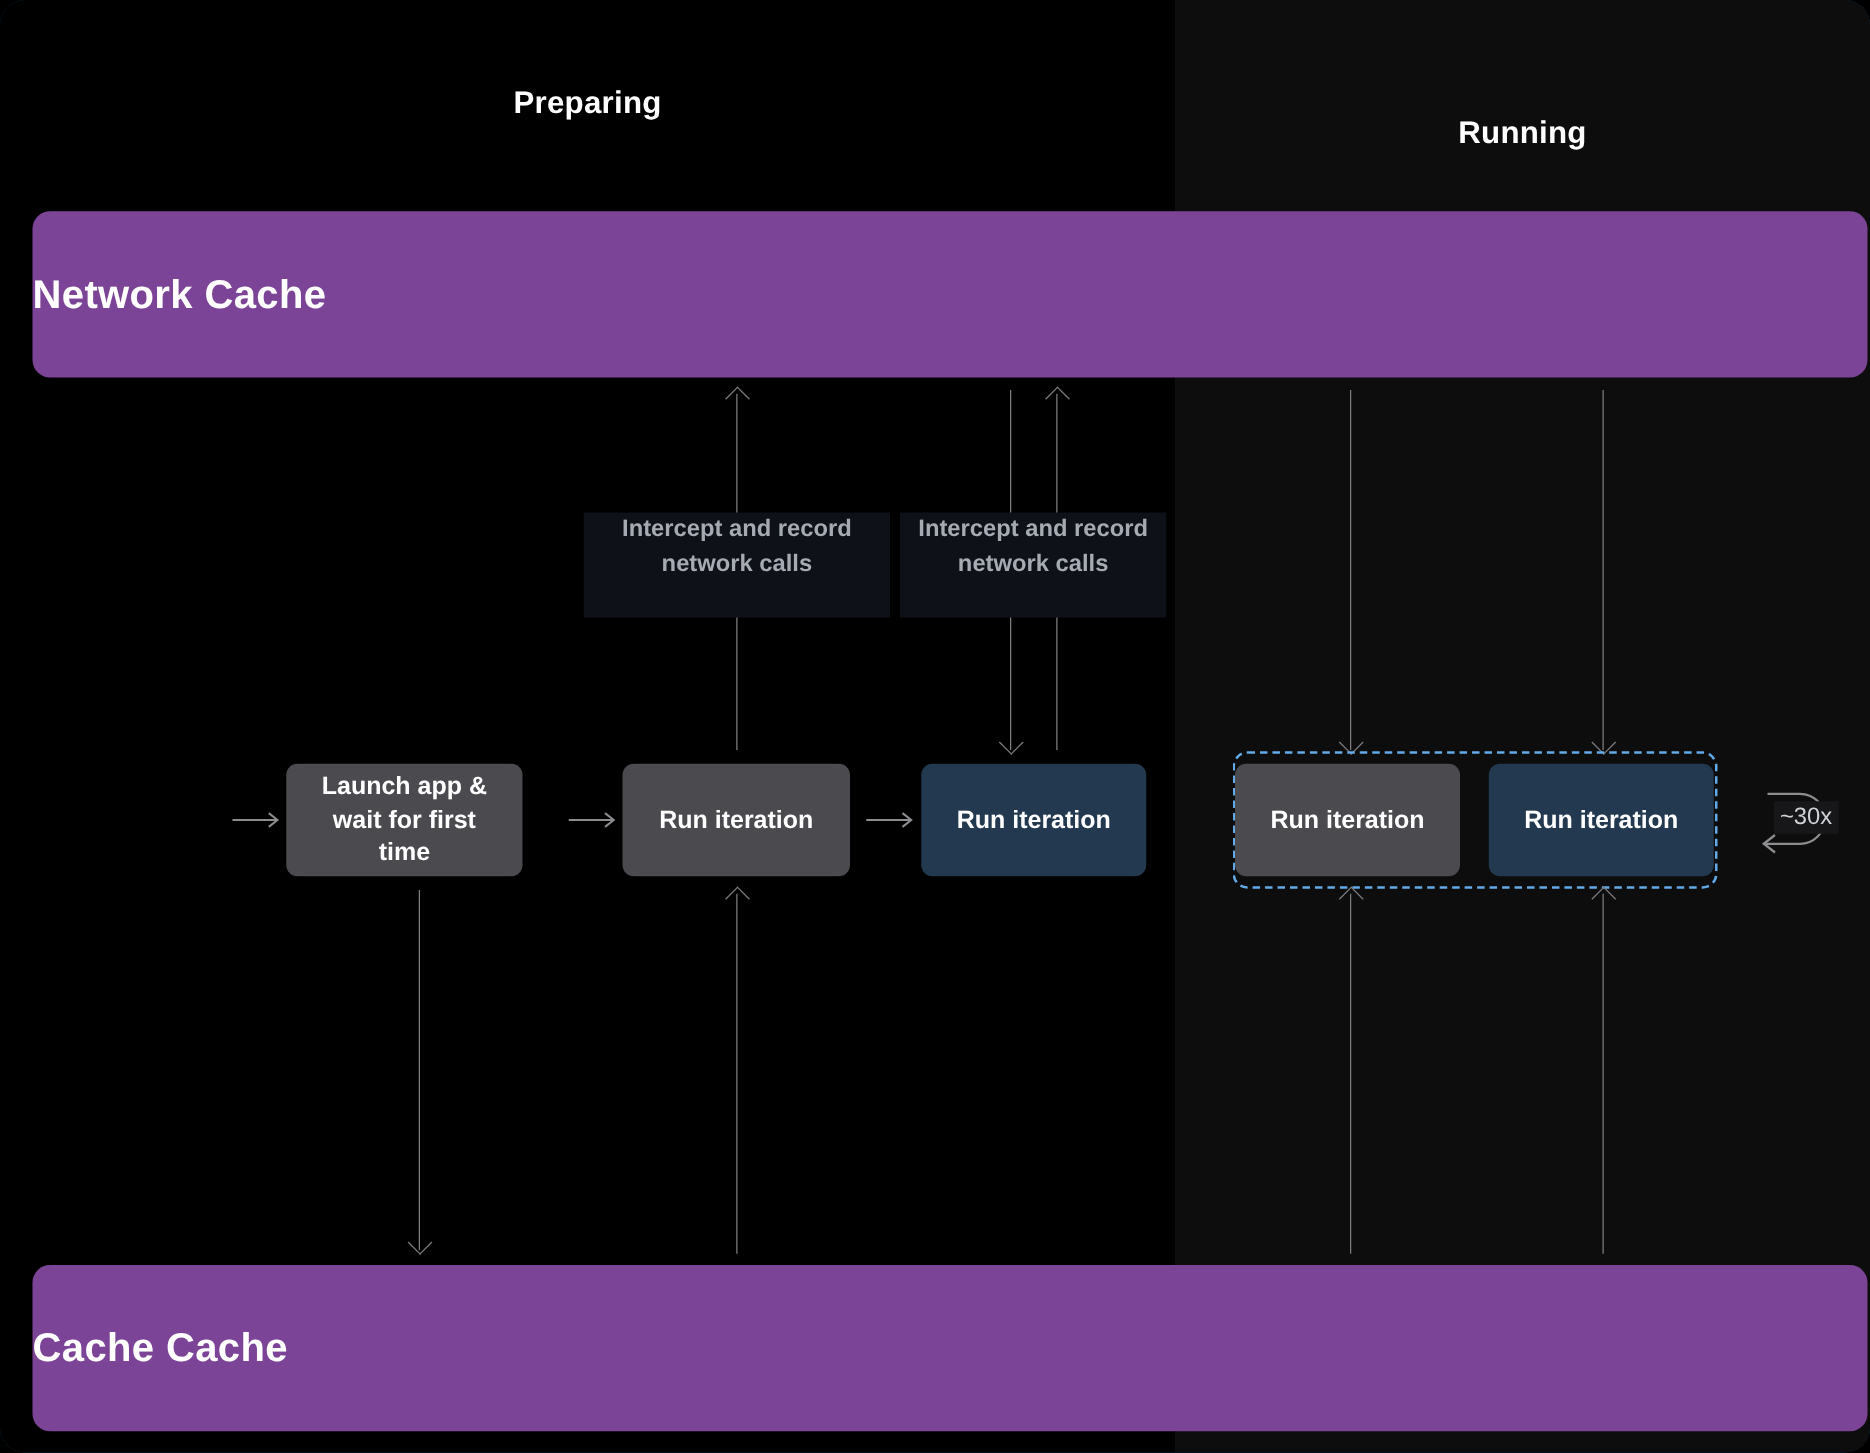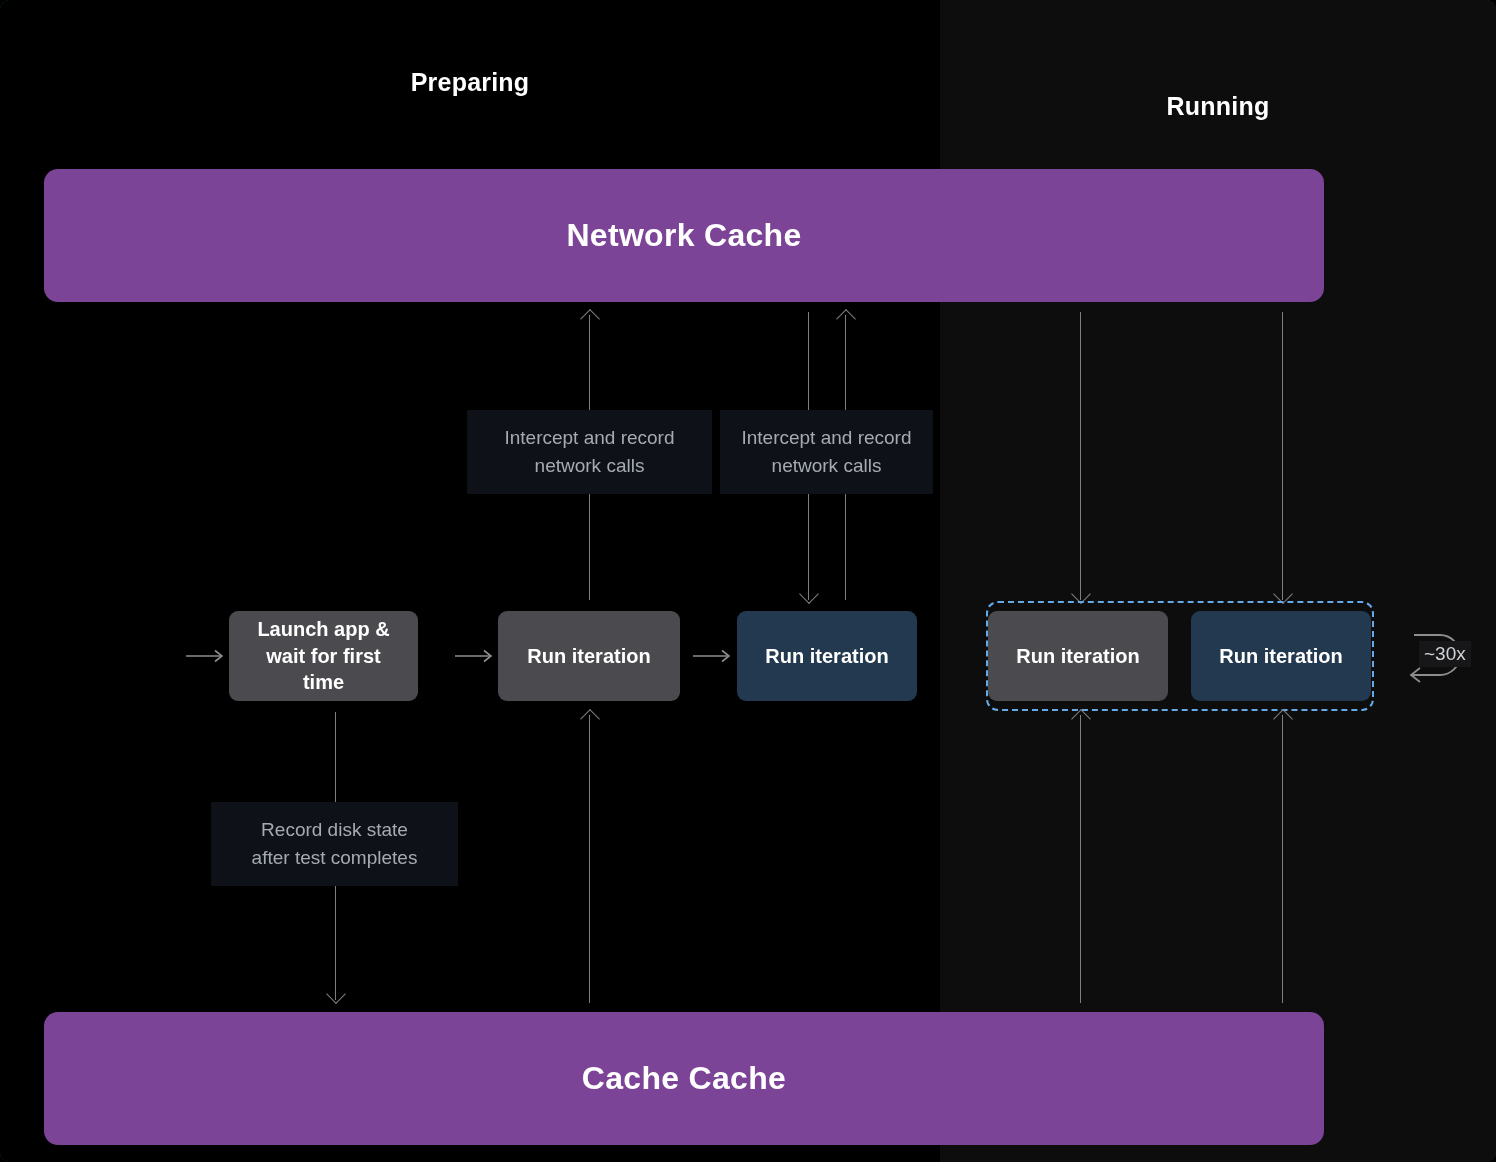--- a/index.html
+++ b/index.html
@@ -11,21 +11,21 @@
   body {
     font-family: "Liberation Sans", sans-serif;
     -webkit-font-smoothing: antialiased;
   }
 
   #canvas {
     position: relative;
     width: 1496px;
     height: 1162px;
     background: #0369a1;
-    border-radius: 10px;
+    border-radius: 20px;
     overflow: hidden;
     box-shadow: inset 0 0 0 1px #0f0f0f;
   }
 
   
   .phase-panel {
     position: absolute;
     top: 0;
     height: 1162px;
   }
@@ -49,27 +49,27 @@
     font-weight: 600;
     letter-spacing: 0.2px;
     white-space: nowrap;
   }
   #title-preparing { left: 0; width: 940px; }
   #title-running   { left: 940px; width: 556px; margin-top: 24px; }
 
   
   .cache-bar {
     position: absolute;
-    left: 44px;
-    width: 1280px;
+    left: 26px;
+    width: 1468px;
     background: #7c4496;
     border-radius: 14px;
     display: flex;
     align-items: center;
-    justify-content: center;
+    justify-content: flex-start;
     color: #ffffff;
     font-size: 32px;
     font-weight: 600;
     letter-spacing: 0.3px;
   }
   #network-cache { top: 169px; height: 133px; }
   #disk-cache    { top: 1012px; height: 133px; }
 
   
   .node {
@@ -117,24 +117,24 @@
 
   
   .annot {
     position: absolute;
     background: #0e1117;
     color: #a6abb3;
     font-size: 19px;
     line-height: 1.45;
     text-align: center;
     display: flex;
-    align-items: center;
     justify-content: center;
     box-sizing: border-box;
     padding: 0 10px;
+    font-weight: bold;
   }
 
   
   #loop-group {
     position: absolute;
     border: 2px dashed #63abe8;
     border-radius: 12px;
     box-sizing: border-box;
     pointer-events: none;
   }
@@ -240,24 +240,20 @@
     <svg width="72" height="84" viewBox="0 0 72 84" aria-hidden="true">
       <path d="M16 22 H42 A20 20 0 0 1 42 62 H14" stroke="#8d8d90" stroke-width="1.8" fill="none"></path>
       <path d="M22 55 L13 62 L22 69" stroke="#8d8d90" stroke-width="1.8" fill="none"></path>
     </svg>
   </div>
   <div id="loop-count" style="left:1419px; top:641px;">~30x</div>
 
   <div class="v-line" style="left:335px; top:712px; height:288px;"></div>
   <div class="v-head down" style="left:329px; top:987px;"></div>
 
-  <div class="annot" id="record-disk" style="left:211px; top:802px; width:247px; height:84px;">
-    <span style="white-space:pre-line;">Record disk state
-after test completes</span>
-  </div>
 
   <div class="v-line" style="left:589px; top:715px; height:288px;"></div>
   <div class="v-head up" style="left:583px; top:712px;"></div>
 
   <div class="v-line" style="left:1080px; top:715px; height:288px;"></div>
   <div class="v-head up" style="left:1074px; top:712px;"></div>
 
   <div class="v-line" style="left:1282px; top:715px; height:288px;"></div>
   <div class="v-head up" style="left:1276px; top:712px;"></div>
 

